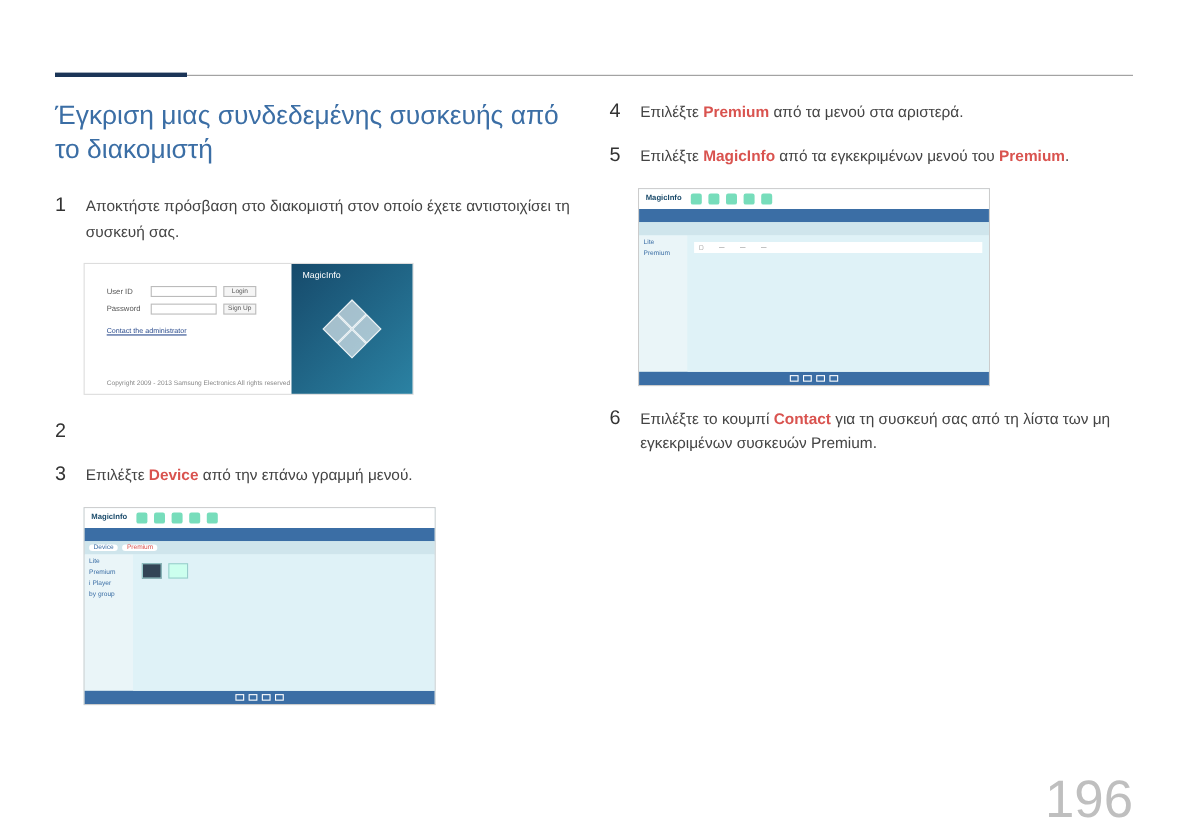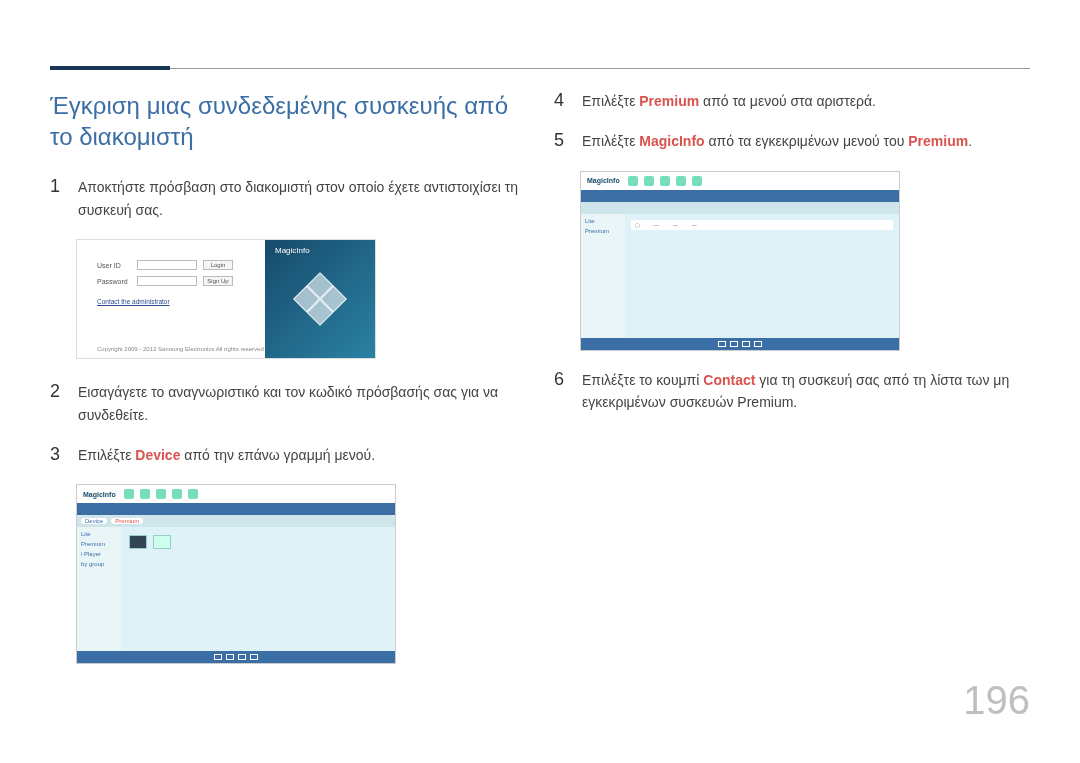--- a/index.html
+++ b/index.html
@@ -46,21 +46,21 @@
   .app-side { width:44px; background:#eaf5f8; display:flex; flex-direction:column; gap:4px; padding:4px; font-size:6px; color:#3b6ea5;}
   .app-main { flex:1; background:#dff2f7; position:relative;}
   .row-line { position:absolute; top:6px; left:6px; right:6px; height:10px; background:#fff; font-size:5px; color:#666; display:flex; align-items:center; padding:0 4px; gap:14px;}
   .app-footer { height:12px; background:#3b6ea5; display:flex; align-items:center; justify-content:center; color:#fff; font-size:6px; gap:4px;}
   .app-footer span { width:8px; height:6px; border:1px solid #fff;}
 
   .tiles { position:absolute; top:8px; left:8px; display:flex; gap:6px;}
   .tile { width:18px; height:14px; background:#cfe; border:1px solid #9cc;}
   .tile.dark { background:#345; }
 
-  .page-num { position:absolute; bottom:40px; right:50px; font-size:40px; color:#bfbfbf; font-weight:300;margin-top:10px; }
+  .page-num { position:absolute; bottom:8px; right:50px; font-size:48px; color:#bfbfbf; font-weight:300;margin-top:10px; }
 </style>
 </head>
 <body>
 
 <div class="page-rule"></div>
 <div class="page-rule-accent"></div>
 
 <div class="content">
 
   <div class="col">
@@ -92,21 +92,20 @@
             <div></div>
             <div></div>
             <div></div>
             <div></div>
           </div>
       </div>
     </div>
 
     <div class="step">
       <div class="step-num">2</div>
-      <div class="step-text">Εισαγάγετε το αναγνωριστικό και τον κωδικό πρόσβασής σας για να συνδεθείτε.</div>
     </div>
 
     <div class="step">
       <div class="step-num">3</div>
       <div class="step-text">
         <span>Επιλέξτε </span><span class="kw">Device</span><span> από την επάνω γραμμή μενού.</span>
       </div>
     </div>
 
     <div class="app-shot">

